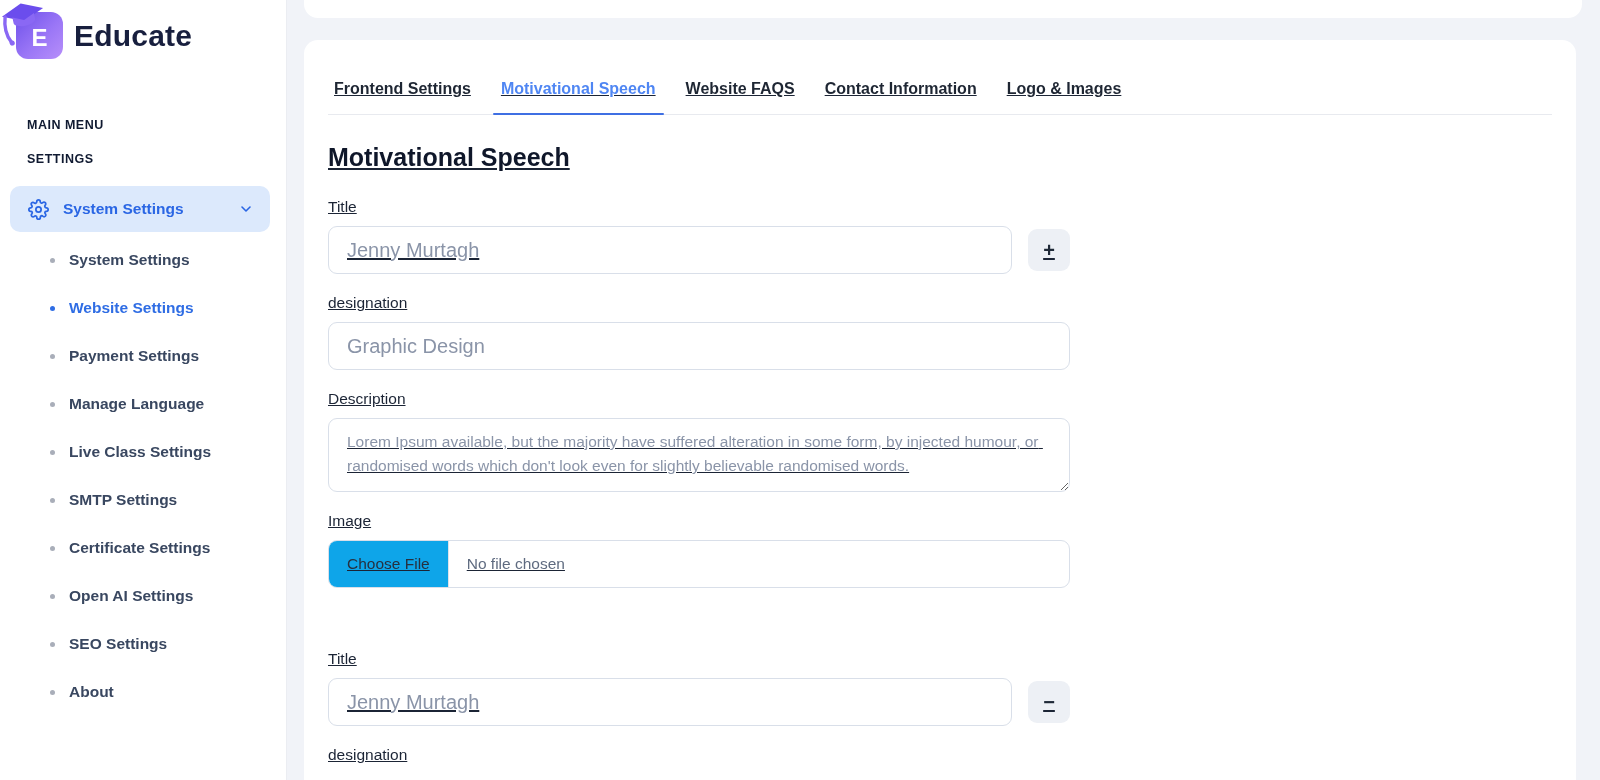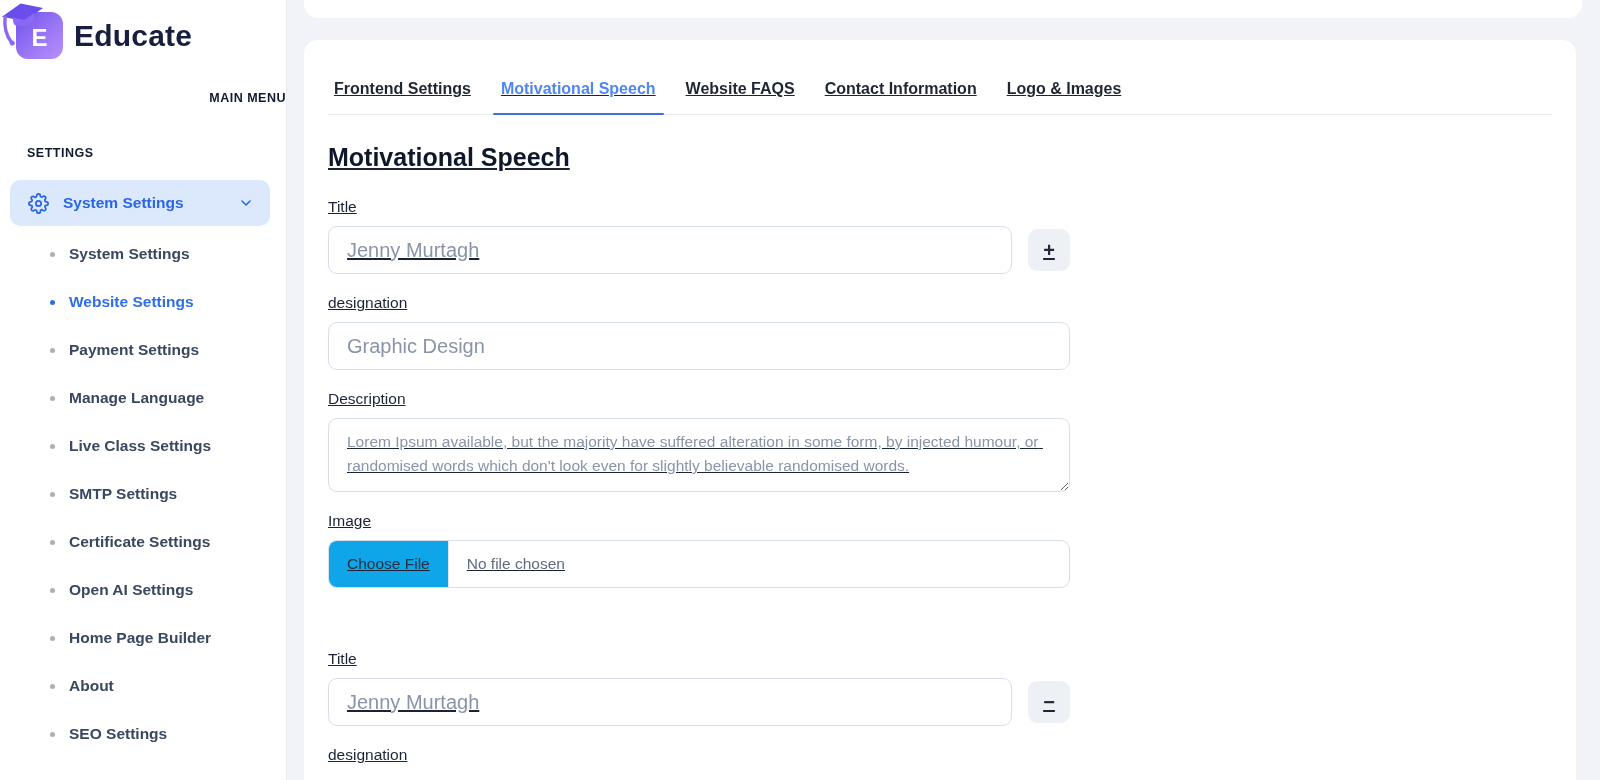--- a/index.html
+++ b/index.html
@@ -35,22 +35,22 @@
     transform:translateY(2px);
   }
   .cap-icon { position:absolute; top:-13px; left:-14px; transform:rotate(-12deg); }
   .brand-name {
     font-size:30px; font-weight:800; color:#181f3e; letter-spacing:.2px;
   }
   .section-label {
     padding-left:27px;
     font-size:12.5px; font-weight:700; color:#101a31; letter-spacing:.5px;
   }
-  .section-label.first { margin-top:32px;text-align:right; }
-  .section-label.second { margin-top:41px; }
+  .section-label.first { margin-top:59px; }
+  .section-label.second { margin-top:20px; }
   .parent-item {
     margin:20px 16px 0 10px;
     height:46px; border-radius:10px;
     background:#dce9fc;
     display:flex; align-items:center;
     padding:0 16px 0 18px;
     cursor:pointer;
   }
   .parent-item .gear { display:flex; }
   .parent-item .parent-label {
@@ -224,29 +224,25 @@
     <li>
         <span class="bullet"></span>
         <span class="item-label">Certificate Settings</span>
       </li>
     <li>
         <span class="bullet"></span>
         <span class="item-label">Open AI Settings</span>
       </li>
     <li>
         <span class="bullet"></span>
-        <span class="item-label">Home Page Builder</span>
+        <span class="item-label">SEO Settings</span>
       </li>
     <li>
         <span class="bullet"></span>
         <span class="item-label">About</span>
-      </li>
-    <li>
-        <span class="bullet"></span>
-        <span class="item-label">SEO Settings</span>
       </li>
   </ul>
 </aside>
 
 <main class="main">
   <div class="top-strip"></div>
 
   <div class="card">
     <nav class="tabs">
       <button class="tab">Frontend Settings</button>

